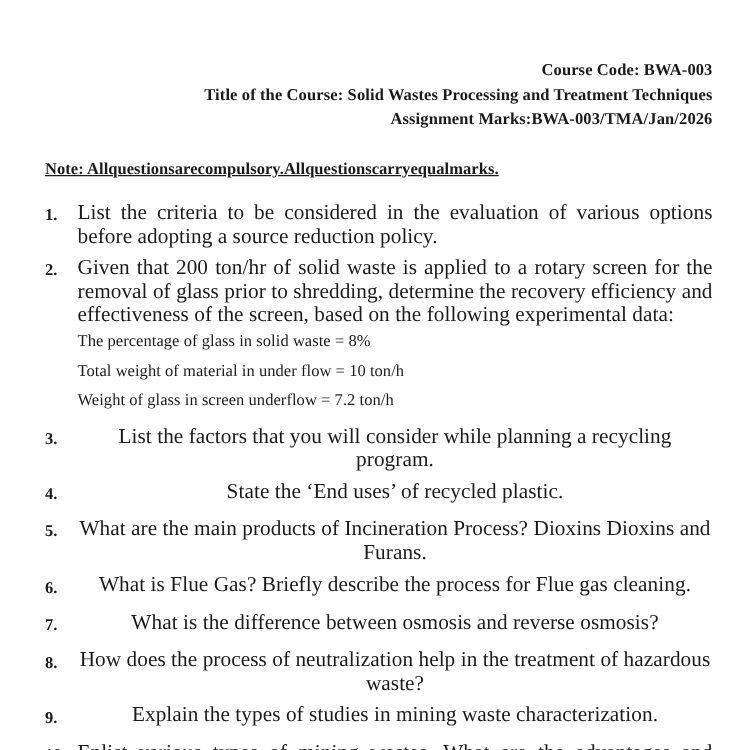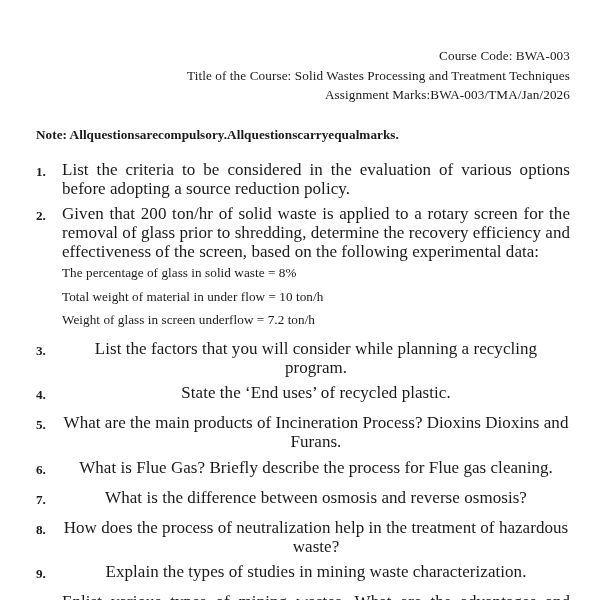--- a/index.html
+++ b/index.html
@@ -29,31 +29,32 @@
     margin: 0;
     padding: 46px 30px 0 36px;
     text-align: right;
   }
   .header-line {
     font-size: 13.2px;
     line-height: 19.5px;
     letter-spacing: 0.1px;
     white-space: nowrap;
   }
-  .b { font-weight: normal; }
-  .r { font-weight: normal; }
+  .b { font-weight: bold; }
+  .r { font-weight: bold; }
 
   
   .note {
     margin: 0;
     padding: 21px 30px 0 36px;
     font-size: 13.2px;
     line-height: 18px;
     font-weight: bold;
     letter-spacing: 0.05px;
+    text-decoration: underline;
   }
 
   
   .qlist {
     margin: 0;
     padding: 16px 30px 0 36px;
   }
   .qitem {
     display: flex;
     align-items: flex-start;

